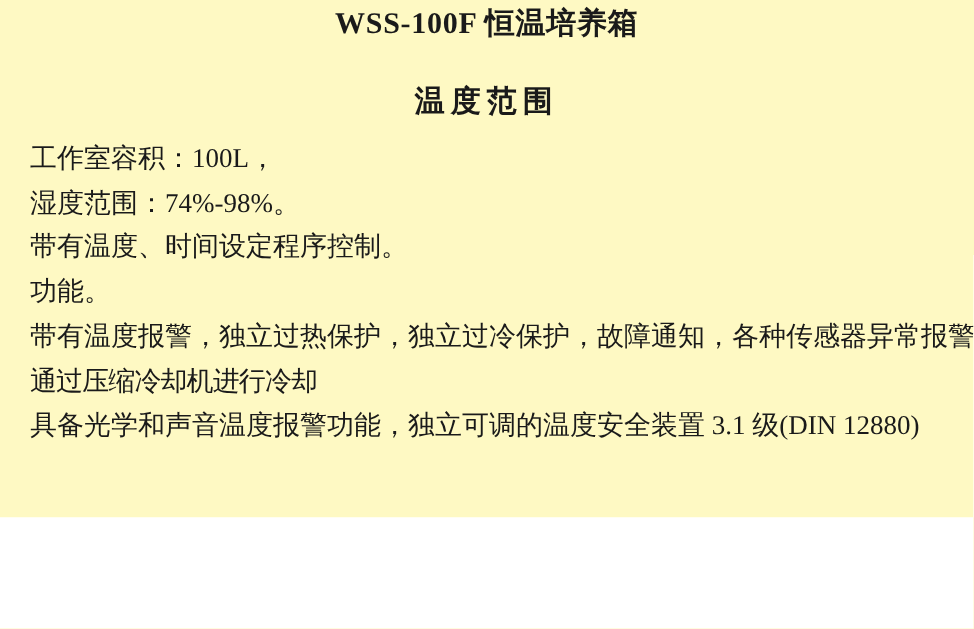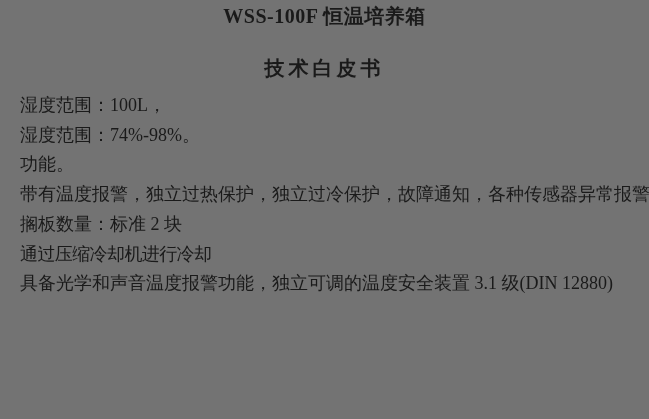--- a/index.html
+++ b/index.html
@@ -3,22 +3,22 @@
 <meta charset="utf-8">
 <style>
   html, body {
     margin: 0;
     padding: 0;
     background: #ffffff;
   }
   .page {
     position: relative;
     width: 649px;
-    height: 419px;
-    background: #737373;
+    height: 345px;
+    background: #fef9c3;
     color: #1a1a1a;
     font-family: "Liberation Serif", "DejaVu Serif", serif;
     overflow: hidden;
   }
   .title {
     position: absolute;
     top: 4px;
     left: 0;
     width: 100%;
     margin: 0;
@@ -52,23 +52,23 @@
   
   .content .line:nth-child(6) {
     letter-spacing: -0.6px;
   }
 </style>
 </head>
 <body>
 
 <div class="page">
   <h1 class="title">WSS-100F 恒温培养箱</h1>
-  <h2 class="subtitle">技术白皮书</h2>
+  <h2 class="subtitle">温度范围</h2>
   <div class="content">
-    <div class="line">湿度范围：100L，</div>
+    <div class="line">工作室容积：100L，</div>
     <div class="line">湿度范围：74%-98%。</div>
+    <div class="line">带有温度、时间设定程序控制。</div>
     <div class="line">功能。</div>
     <div class="line">带有温度报警，独立过热保护，独立过冷保护，故障通知，各种传感器异常报警</div>
-    <div class="line">搁板数量：标准 2 块</div>
     <div class="line">通过压缩冷却机进行冷却</div>
     <div class="line">具备光学和声音温度报警功能，独立可调的温度安全装置 3.1 级(DIN 12880)</div>
   </div>
 </div>
 
 </body></html>

